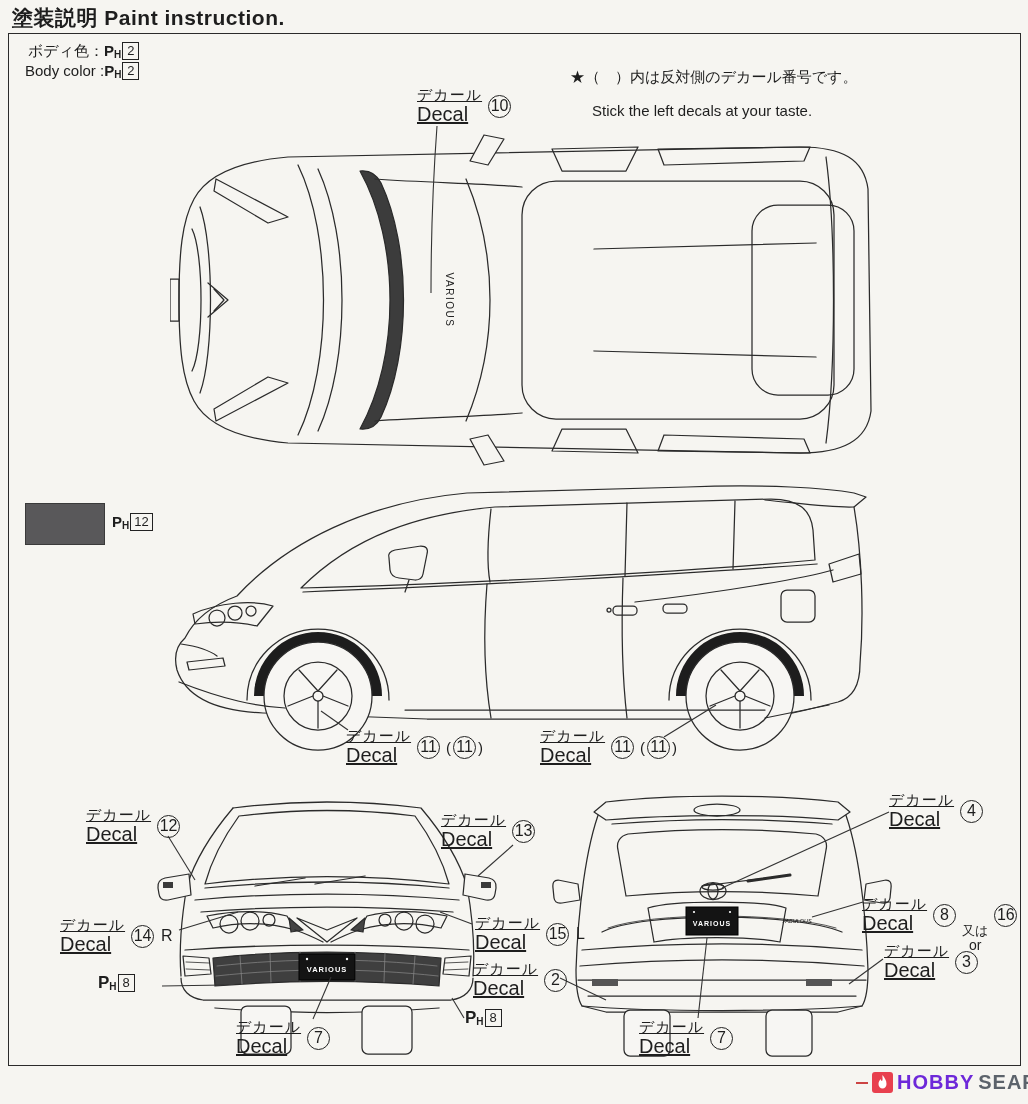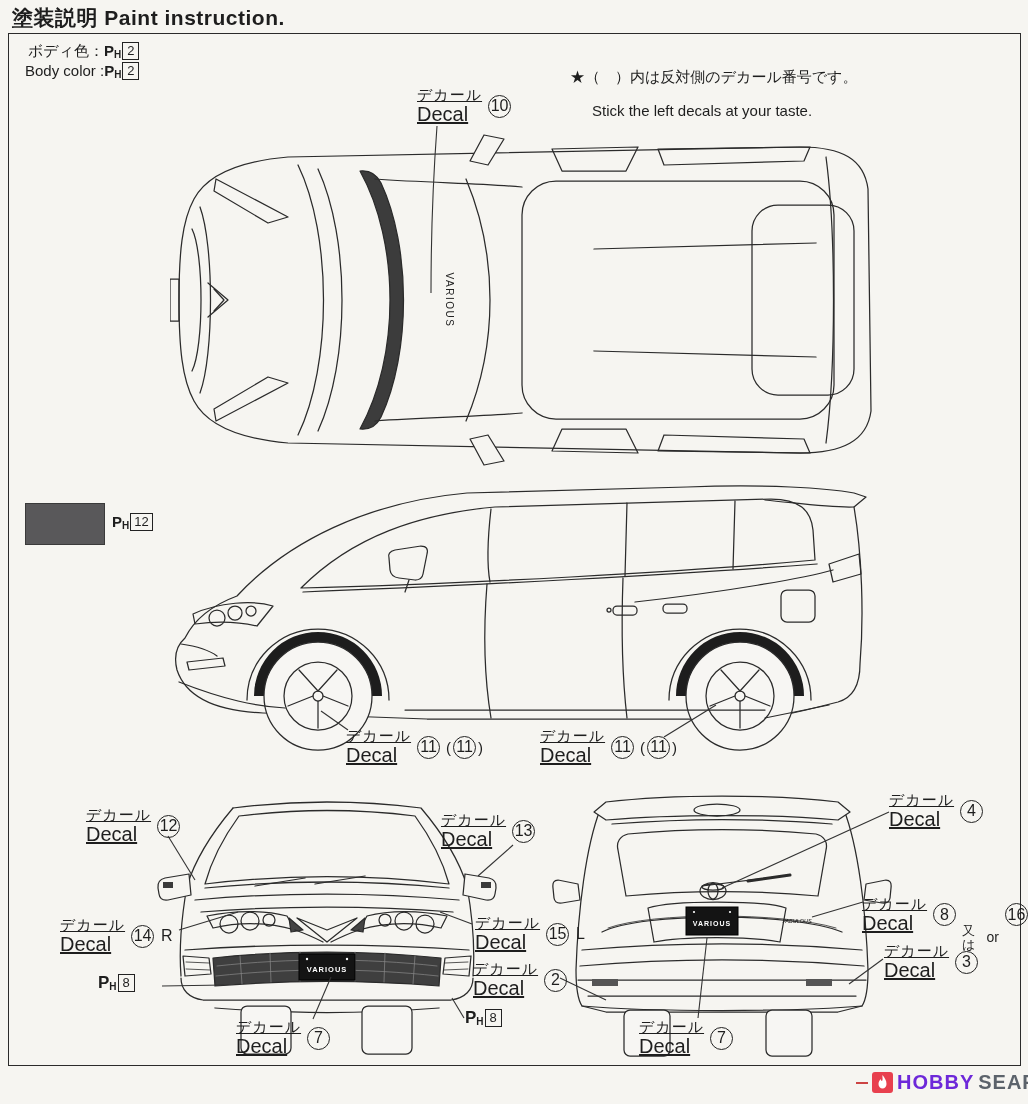--- a/index.html
+++ b/index.html
@@ -17,21 +17,21 @@
           font-size:13px;line-height:16px;background:transparent;margin-left:1px;vertical-align:1px;}
   
   .dlabel{position:absolute;display:flex;align-items:center;gap:6px;}
   .dtext{display:flex;flex-direction:column;line-height:1.15;text-decoration:underline;}
   .djp{font-size:15px;letter-spacing:1px;white-space:nowrap;}
   .den{font-size:20px;white-space:nowrap;}
   .circ{display:inline-flex;align-items:center;justify-content:center;width:21px;height:21px;
         border:1.6px solid #222;border-radius:50%;font-size:16px;flex:0 0 auto;background:transparent;}
   .paren{font-size:15px;}
   .sfx{font-size:16px;margin-left:1px;}
-  .orcol{display:flex;flex-direction:row;align-items:center;line-height:1.05;margin-top:46px;}
+  .orcol{display:flex;flex-direction:column;align-items:center;line-height:1.05;margin-top:46px;}
   .orjp{font-size:13px;}.oren{font-size:14px;}
   .swatch{position:absolute;left:25px;top:503px;width:78px;height:40px;border:1px solid #3a3a3a;}
   
   .wm{position:absolute;left:856px;top:1071px;display:flex;align-items:center;gap:4px;}
   .wm-dash{width:12px;height:0;border-top:2px solid #c44;}
   .wm-icon{width:21px;height:21px;border-radius:3px;display:flex;align-items:center;justify-content:center;}
   .wm-a{font-size:20px;font-weight:bold;letter-spacing:1px;}
   .wm-b{font-size:20px;font-weight:bold;letter-spacing:1px;}
   svg{display:block;}
   .lineart{stroke:#2b2b2b;fill:none;stroke-width:1.25;stroke-linejoin:round;stroke-linecap:round;}

